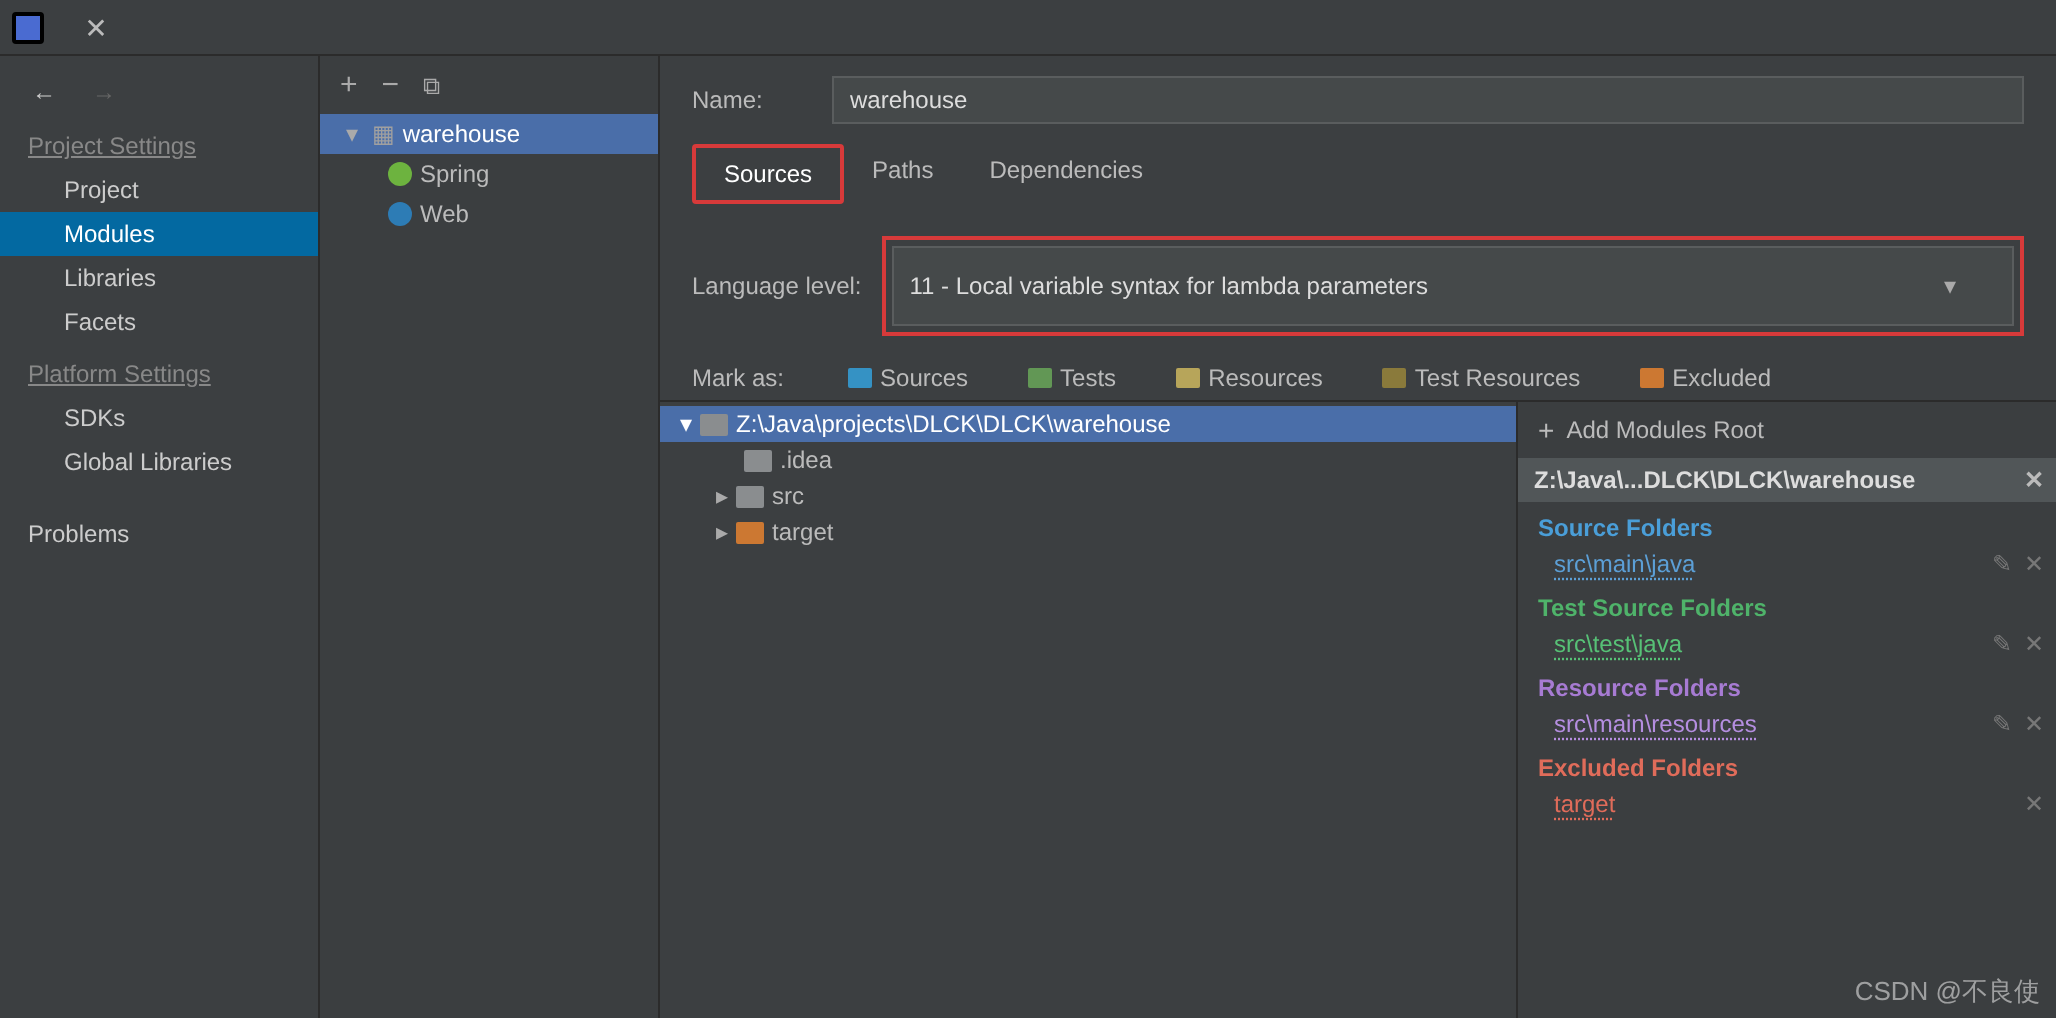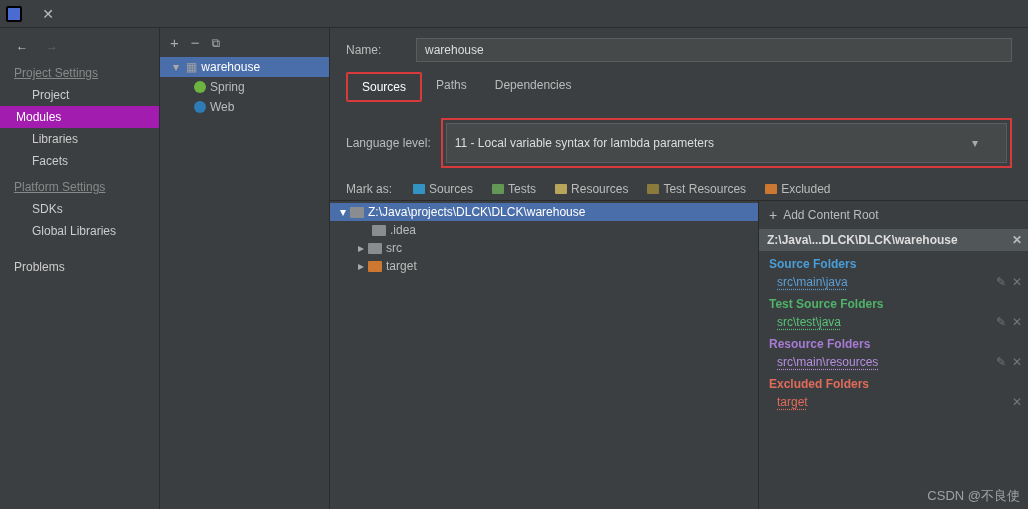--- a/index.html
+++ b/index.html
@@ -7,21 +7,21 @@
   .titlebar { height: 28px; background: #3c3f41; border-bottom: 1px solid #2b2b2b; display: flex; align-items: center; padding: 0 6px; }
   .titlebar .logo { width: 16px; height: 16px; background:#4a6bd1; border:2px solid #000; margin-right:8px; border-radius:2px; }
   .titlebar .title { flex:1; color:#bbb; }
   .titlebar .close { width:36px; text-align:center; color:#bbb; cursor:pointer; font-size:14px; }
   .main { display:flex; height: calc(100% - 28px); }
   .leftnav { width:160px; background:#3c3f41; border-right:1px solid #2b2b2b; padding-top:6px; }
   .navrow { display:flex; gap:14px; padding:4px 14px; align-items:center; color:#aaa; }
   .navarrow { width:16px; height:16px; display:flex; align-items:center; justify-content:center; }
   .navhead { padding:8px 14px 4px; color:#888; font-size:12px;text-decoration:underline; }
   .navitem { padding:4px 10px 4px 32px; color:#ccc; cursor:pointer; }
-  .navitem.sel { background:#a21caf; color:#fff;padding-left:16px; }
+  .navitem.sel { background:#0369a1; color:#fff; }
   .middle { width:170px; background:#3b3e40; border-right:1px solid #2b2b2b; }
   .midtoolbar { display:flex; gap:12px; padding:6px 10px; color:#aaa; align-items:center; }
   .midtoolbar span { cursor:pointer; }
   .treeitem { display:flex; align-items:center; gap:4px; padding:3px 6px 3px 10px; cursor:pointer; }
   .treeitem.sel { background:#4a6ea9; color:#fff; border-radius:0; }
   .treeitem .chev { width:12px; text-align:center; color:#aaa; }
   .folder-icon { color:#a0a0a0; }
   .spring-leaf { width:12px; height:12px; display:inline-block; background:#6db33f; border-radius:50%; }
   .web-globe { width:12px; height:12px; display:inline-block; background:#2d7cb5; border-radius:50%; }
   .right { flex:1; background:#3c3f41; display:flex; flex-direction:column; position:relative; }
@@ -30,21 +30,21 @@
   .text-input { flex:1; background:#45494a; border:1px solid #5a5d5e; color:#ddd; padding:4px 8px; height:24px; }
   .tabs { display:flex; gap:0; padding:0 16px; margin-top:4px; }
   .tab { padding:6px 14px; color:#bbb; cursor:pointer; }
   .tab.active { color:#fff; }
   .tab-hl { position:relative; border:2px solid #d73a3a; border-radius:2px; }
   .lang-row { display:flex; align-items:center; gap:10px; padding:16px 16px 8px; }
   .lang-label { color:#bbb; }
   .combo-hl { flex:1; border:2px solid #d73a3a; padding:3px; }
   .combo { background:#45494a; border:1px solid #5a5d5e; color:#ddd; padding:4px 28px 4px 8px; height:40px; position:relative; width:100%; display:flex; align-items:center; justify-content:space-between; cursor:pointer; }
   .combo:after { content:"▾"; color:#aaa; }
-  .mark-row { display:flex; align-items:center; gap:19px; padding:6px 16px 4px; flex-wrap:wrap; }
+  .mark-row { display:flex; align-items:center; gap:30px; padding:6px 16px 4px; flex-wrap:wrap; }
   .mark-row .ml { color:#bbb; margin-right:2px;}
   .mark-item { display:flex; align-items:center; gap:4px; cursor:pointer; }
   .sq { width:12px; height:10px; display:inline-block; border-radius:1px; }
   .sq.blue{background:#3592c4}.sq.green{background:#629755}.sq.yel{background:#b7a55a}.sq.ylg{background:#8a7a3b}.sq.orange{background:#cc7832}
   .content-split { display:flex; flex:1; border-top:1px solid #2b2b2b; overflow:hidden; }
   .tree-pane { flex:1; background:#3c3f41; padding-top:2px; }
   .tree-pane .ti { display:flex; align-items:center; gap:4px; padding:2px 10px; cursor:pointer; }
   .tree-pane .ti.sel { background:#4a6ea9; color:#fff; }
   .fi { width:14px; height:11px; display:inline-block; border-radius:1px; }
   .fi.gray{background:#8a8d8f}.fi.orange{background:#cc7832}
@@ -170,21 +170,21 @@
         <div class="ti" style="padding-left:28px">
           <span style="color:#aaa">▸</span>
           <span class="fi orange"></span>
           <span>target</span>
         </div>
       </div>
 
       <div class="side-pane">
         <div class="side-head">
           <span class="plus">+</span>
-          <span>Add Content Root</span>
+          <span>Add Modules Root</span>
         </div>
         <div class="side-path">
           <span>Z:\Java\...DLCK\DLCK\warehouse</span>
           <span class="x">✕</span>
         </div>
         <div class="sec-title blue">Source Folders</div>
         <div class="sec-item">
           <a class="blue">src\main\java</a>
           <span class="edit">✎</span>
           <span class="x">✕</span>

